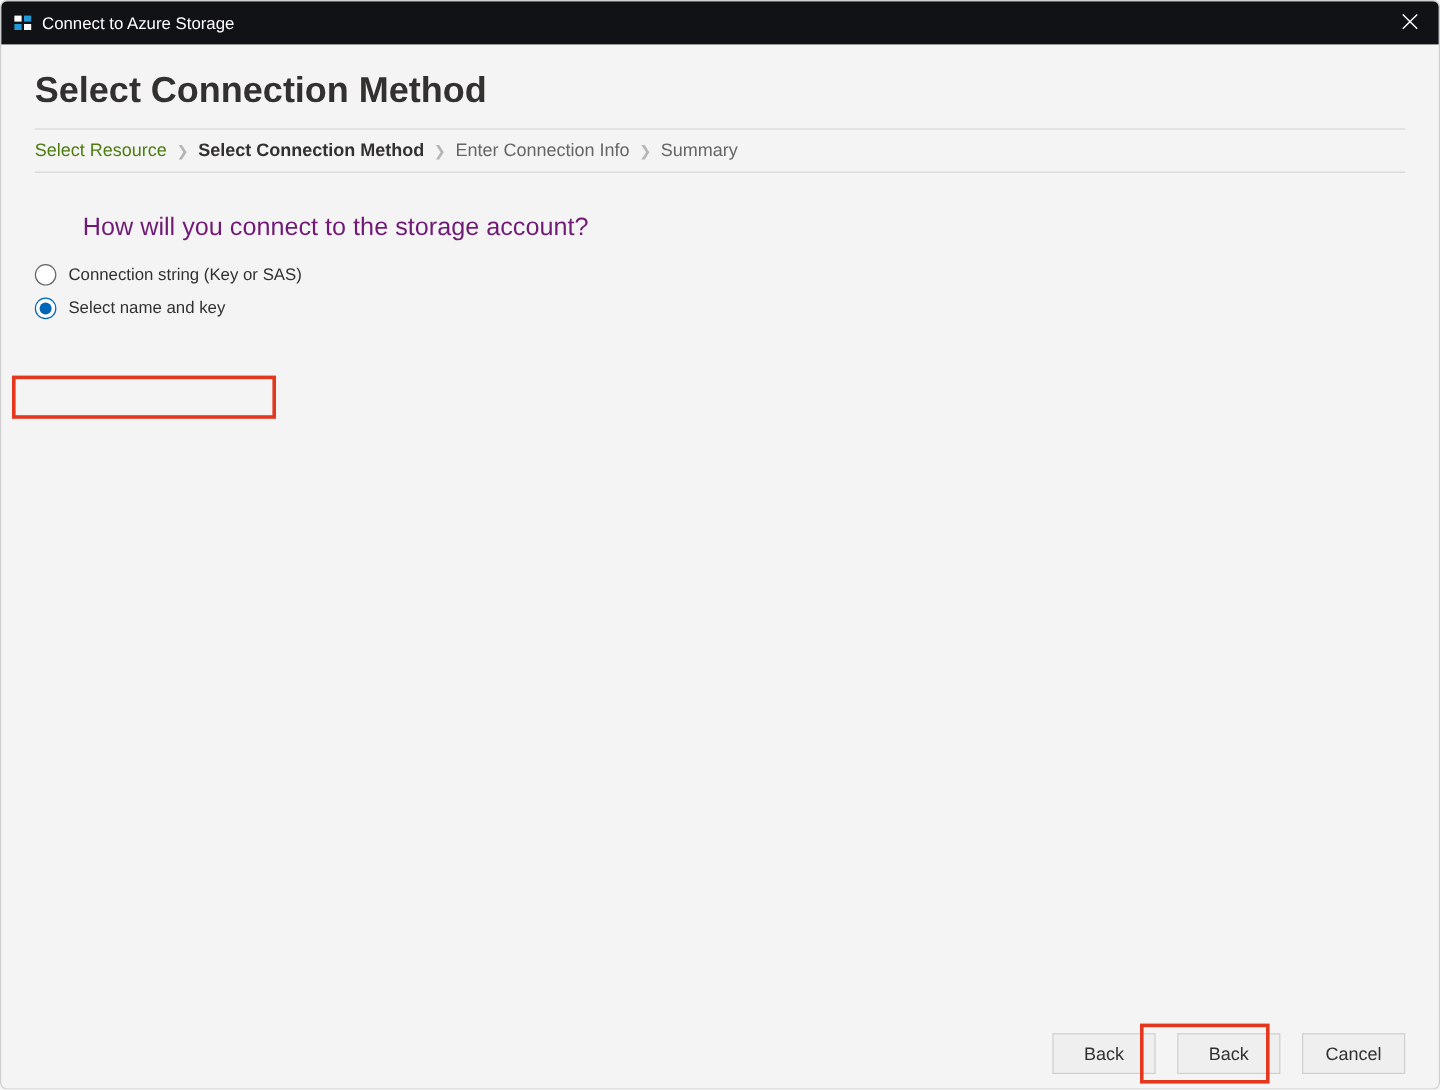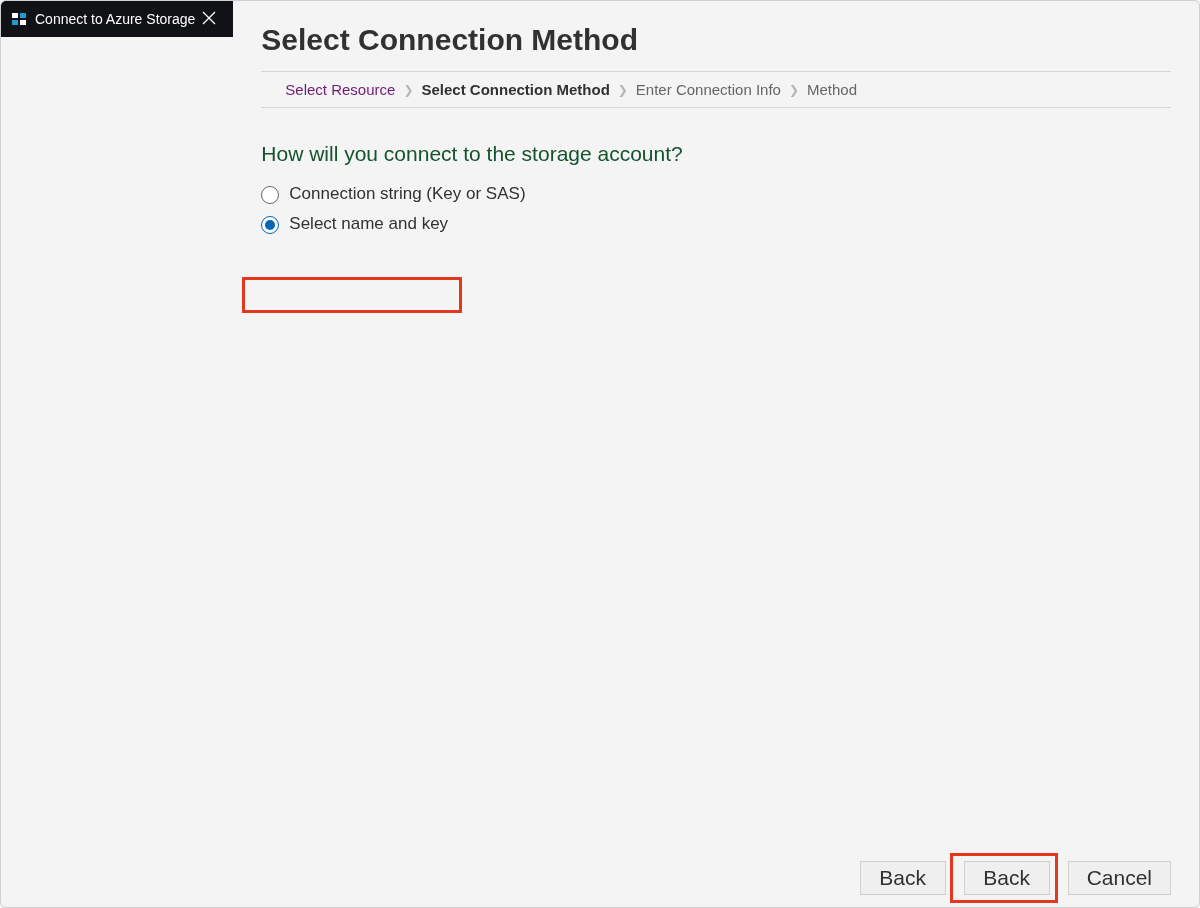--- a/index.html
+++ b/index.html
@@ -10,21 +10,21 @@
     font-family: "Segoe UI", Arial, sans-serif;
     background: #f4f4f4;
     color: #323130;
     overflow: hidden;
   }
   .window {
     width: 1200px;
     height: 908px;
     background: #f4f4f4;
     display: flex;
-    flex-direction: row;
+    flex-direction: column;
     box-sizing: border-box;
     border: 1px solid #cfcfcf;
     border-radius: 6px;
     overflow: hidden;
   }
   .titlebar {
     height: 36px;
     background: #111216;
     color: #ffffff;
     display: flex;
@@ -68,40 +68,41 @@
     font-size: 15px;
     color: #666666;
     border-top: 1px solid #d6d6d6;
     border-bottom: 1px solid #d6d6d6;
     padding: 9px 0;
     gap: 8px;
   }
   .breadcrumb .crumb {
     white-space: nowrap;
   }
-  .breadcrumb .crumb.disabled { color: #701a75; margin-left: 24px; }
+  .breadcrumb .crumb.disabled { color: #4d7c0f; }
   .breadcrumb .crumb.active { font-weight: 700; color: #323130; }
   .breadcrumb .chev { color: #b5b5b5; font-size: 12px; }
   .question {
     margin-top: 34px;
     margin-bottom: 18px;
     font-size: 21px;
     font-weight: 400;
-    color: #14532d;
+    color: #701a75;
+    margin-left: 40px;
   }
   .radio-group {
     display: flex;
     flex-direction: column;
     gap: 10px;
   }
   .radio-row {
     display: flex;
-    align-items: flex-end;
+    align-items: flex-start;
     gap: 10px;
-    font-size: 17px;
+    font-size: 14px;
     color: #323130;
     cursor: pointer;
     width: fit-content;
   }
   .radio-outer {
     width: 18px;
     height: 18px;
     border: 1.5px solid #666666;
     border-radius: 50%;
     display: flex;
@@ -132,21 +133,21 @@
     gap: 18px;
     padding-top: 12px;
     position: relative;
   }
   button.wizard-btn {
     min-width: 86px;
     height: 34px;
     border: 1px solid #cfcfcf;
     background: #efefef;
     color: #323130;
-    font-size: 21px;
+    font-size: 15px;
     font-family: inherit;
     cursor: pointer;
     padding: 0 18px;
   }
   .highlight-next {
     position: absolute;
     border: 3px solid #e3371e;
     pointer-events: none;
     box-sizing: border-box;
   }
@@ -182,21 +183,21 @@
 
     <h1 class="page-title">Select Connection Method</h1>
 
     <div class="breadcrumb">
       <span class="crumb disabled">Select Resource</span>
       <span class="chev">❯</span>
       <span class="crumb active">Select Connection Method</span>
       <span class="chev">❯</span>
       <span class="crumb">Enter Connection Info</span>
       <span class="chev">❯</span>
-      <span class="crumb">Method</span>
+      <span class="crumb">Summary</span>
     </div>
 
     <div class="question">How will you connect to the storage account?</div>
 
     <div class="radio-group">
 
       <label class="radio-row">
         <span class="radio-outer"></span>
         <span>Connection string (Key or SAS)</span>
       </label>

